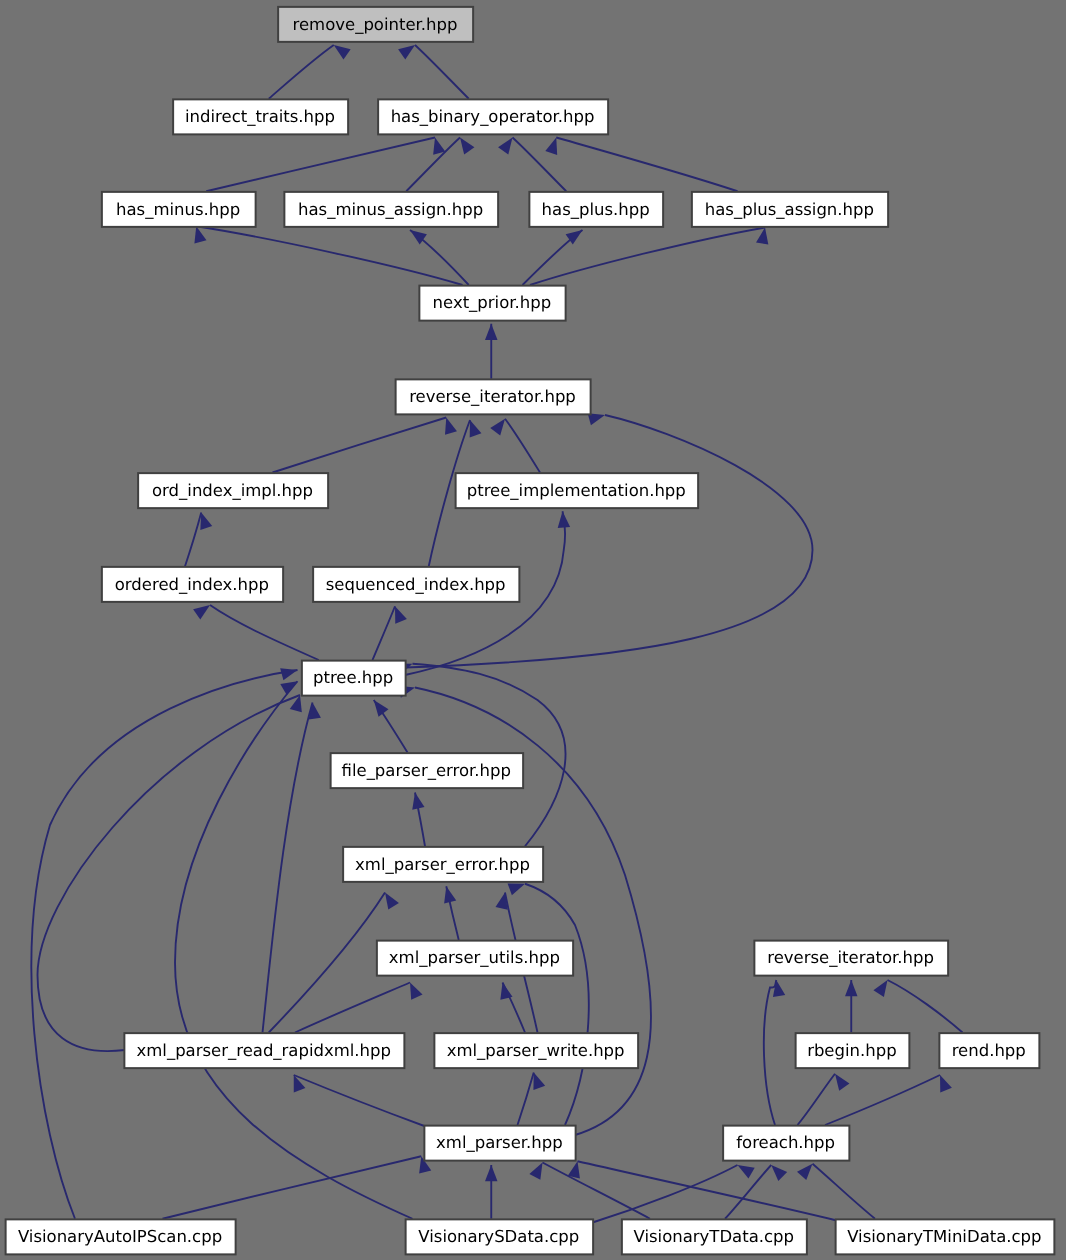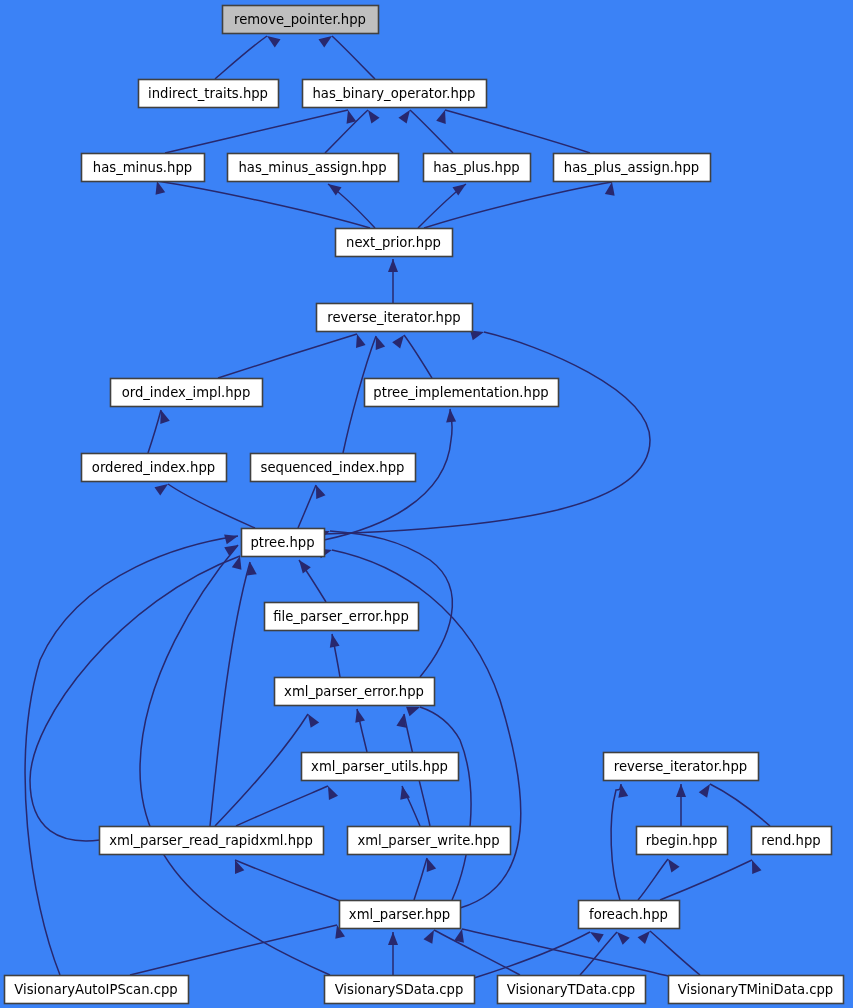--- a/index.html
+++ b/index.html
@@ -1,17 +1,17 @@
 <!DOCTYPE html>
 <html><head>
 <meta charset="utf-8">
 <style>
   html,body{margin:0;padding:0;background:#ffffff;}
   body{font-family:"DejaVu Sans","Liberation Sans",sans-serif;}
-  #graph-wrap{position:relative;width:853px;height:1008px;overflow:hidden;background:#3b82f6;}
+  #graph-wrap{position:relative;width:853px;height:1008px;overflow:hidden;background:#737373;}
   svg#dep-graph{display:block;width:853px;height:1008px;}
   .node-box{fill:#ffffff;stroke:#404040;stroke-width:1.6px;}
   .node-box.root{fill:#bfbfbf;stroke:#404040;stroke-width:1.6px;}
   .node-label{font-family:"DejaVu Sans","Liberation Sans",sans-serif;font-size:13.2px;fill:#000000;
     text-anchor:middle;dominant-baseline:middle;}
   .edge{fill:none;stroke:#28286e;stroke-width:1.5px;}
   .arrowhead{fill:#28286e;stroke:none;}
   .node-g{cursor:pointer;}
 </style>
 </head>

